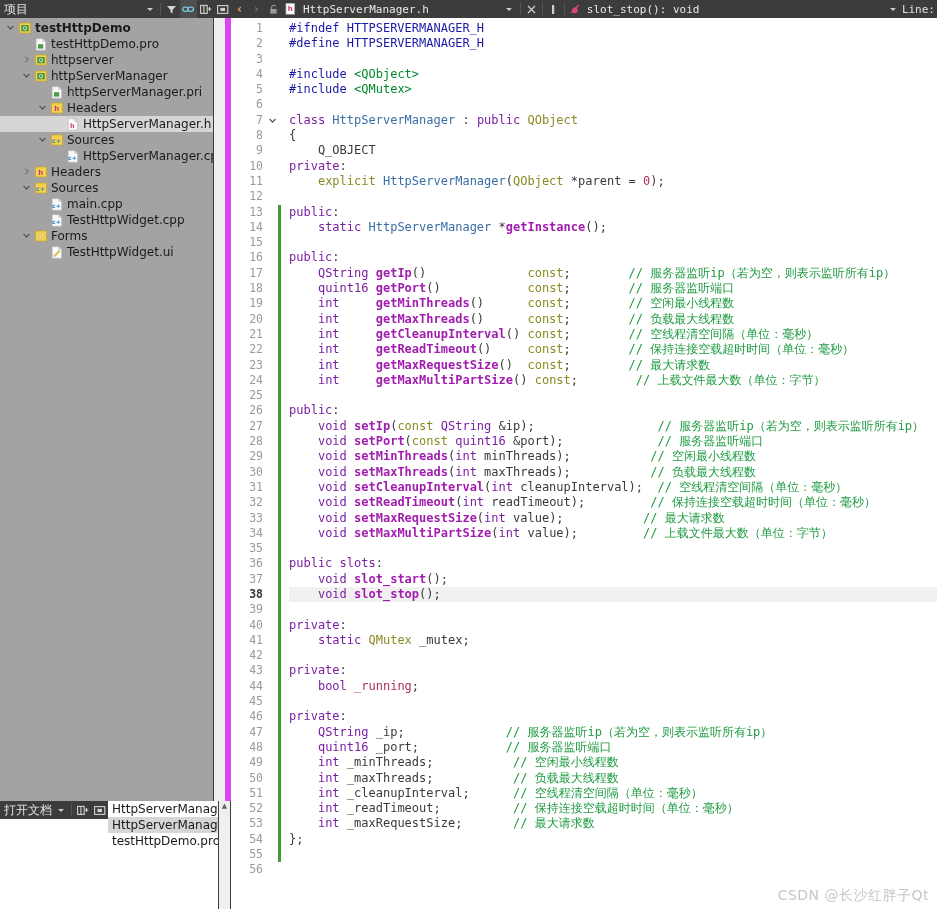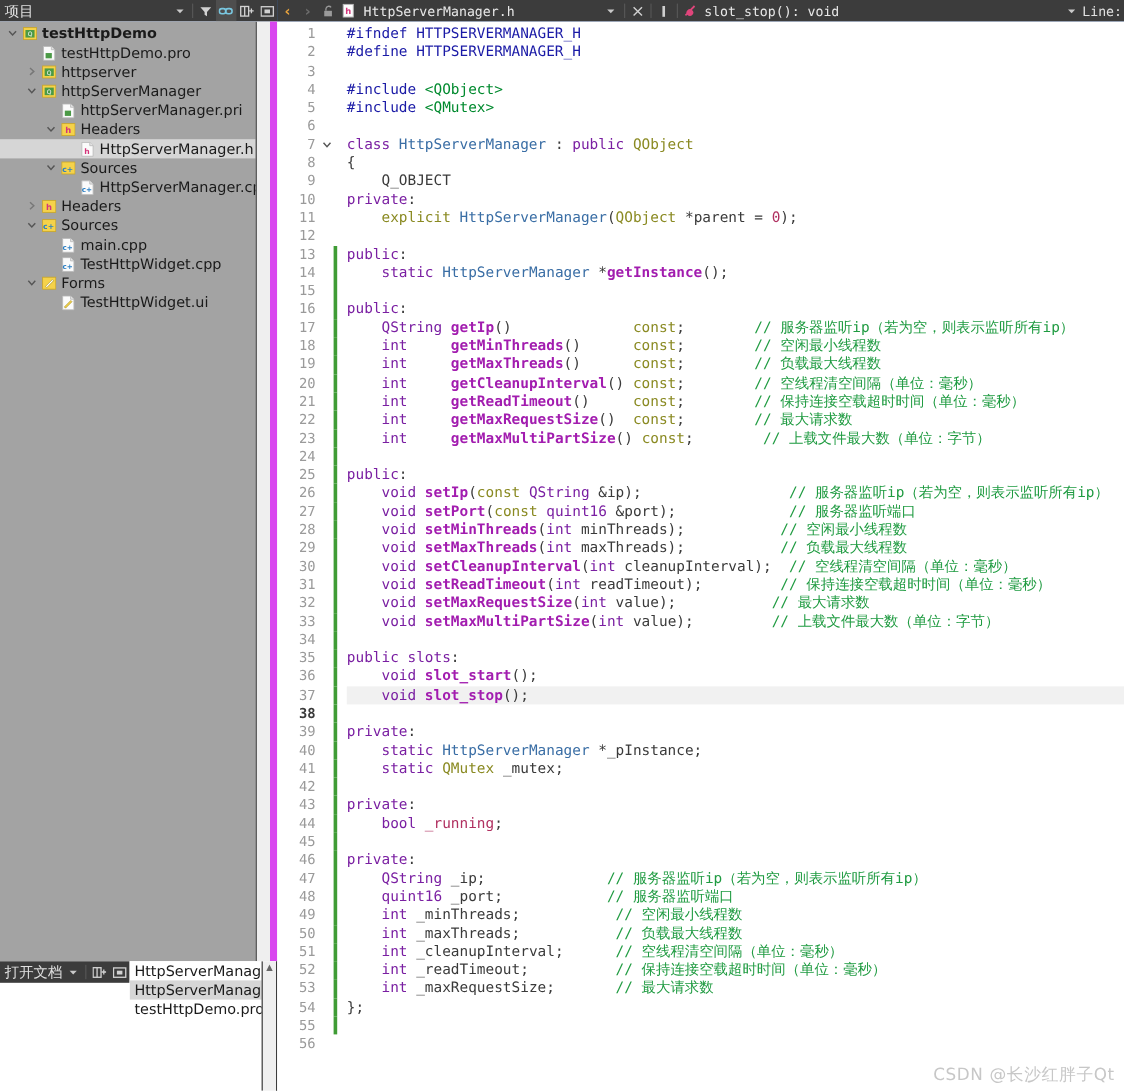--- a/index.html
+++ b/index.html
@@ -9,21 +9,21 @@
   body {
     width: 937px; height: 909px;
     font-family: "DejaVu Sans", "Liberation Sans", sans-serif;
     font-size: 12px;
     overflow: hidden;
     position: relative;
   }
   .app { width: 937px; height: 909px; position: relative; display: flex; flex-direction: column; }
 
   
-  .topbar { height: 18px; display: flex; align-items: stretch; background: #3b82f6; }
+  .topbar { height: 18px; display: flex; align-items: stretch; background: #be185d; }
   .tb-left {
     width: 231px; background: #3c3c3c; display: flex; align-items: center;
     color: #d8d8d8; font-size: 12px; padding-left: 4px; box-sizing: border-box;
   }
   .tb-left .title { flex: 1; color: #e0e0e0; font-size: 12px; line-height: 18px; }
   .tb-right {
     flex: 1; background: #3c3c3c; display: flex; align-items: center;
     color: #d0d0d0; font-size: 11px; box-sizing: border-box;
   }
   .ico {
@@ -630,20 +630,21 @@
             <div class="cline"><span class="k-plain">{</span></div>
             <div class="cline"><span class="k-plain">    Q_OBJECT</span></div>
             <div class="cline"><span class="k-key">private</span><span class="k-plain">:</span></div>
             <div class="cline"><span class="k-plain">    </span><span class="k-olive">explicit </span><span class="k-cls">HttpServerManager</span><span class="k-plain">(</span><span class="k-olive">QObject</span><span class="k-plain"> *parent = </span><span class="k-num">0</span><span class="k-plain">);</span></div>
             <div class="cline">&nbsp;</div>
             <div class="cline"><span class="k-key">public</span><span class="k-plain">:</span></div>
             <div class="cline"><span class="k-plain">    </span><span class="k-key">static </span><span class="k-cls">HttpServerManager</span><span class="k-plain"> *</span><span class="k-func">getInstance</span><span class="k-plain">();</span></div>
             <div class="cline">&nbsp;</div>
             <div class="cline"><span class="k-key">public</span><span class="k-plain">:</span></div>
             <div class="cline"><span class="k-plain">    </span><span class="k-type">QString</span><span class="k-plain"> </span><span class="k-func">getIp</span><span class="k-plain">()              </span><span class="k-olive">const</span><span class="k-plain">;</span><span class="k-plain">        </span><span class="k-cmt">// 服务器监听ip（若为空，则表示监听所有ip）</span></div>
+            <div class="cline"><span class="k-plain">    </span><span class="k-type">quint16</span><span class="k-plain"> </span><span class="k-func">getPort</span><span class="k-plain">()            </span><span class="k-olive">const</span><span class="k-plain">;</span><span class="k-plain">        </span><span class="k-cmt">// 服务器监听端口</span></div>
             <div class="cline"><span class="k-plain">    </span><span class="k-key">int</span><span class="k-plain">     </span><span class="k-func">getMinThreads</span><span class="k-plain">()      </span><span class="k-olive">const</span><span class="k-plain">;</span><span class="k-plain">        </span><span class="k-cmt">// 空闲最小线程数</span></div>
             <div class="cline"><span class="k-plain">    </span><span class="k-key">int</span><span class="k-plain">     </span><span class="k-func">getMaxThreads</span><span class="k-plain">()      </span><span class="k-olive">const</span><span class="k-plain">;</span><span class="k-plain">        </span><span class="k-cmt">// 负载最大线程数</span></div>
             <div class="cline"><span class="k-plain">    </span><span class="k-key">int</span><span class="k-plain">     </span><span class="k-func">getCleanupInterval</span><span class="k-plain">() </span><span class="k-olive">const</span><span class="k-plain">;</span><span class="k-plain">        </span><span class="k-cmt">// 空线程清空间隔（单位：毫秒）</span></div>
             <div class="cline"><span class="k-plain">    </span><span class="k-key">int</span><span class="k-plain">     </span><span class="k-func">getReadTimeout</span><span class="k-plain">()     </span><span class="k-olive">const</span><span class="k-plain">;</span><span class="k-plain">        </span><span class="k-cmt">// 保持连接空载超时时间（单位：毫秒）</span></div>
             <div class="cline"><span class="k-plain">    </span><span class="k-key">int</span><span class="k-plain">     </span><span class="k-func">getMaxRequestSize</span><span class="k-plain">()  </span><span class="k-olive">const</span><span class="k-plain">;</span><span class="k-plain">        </span><span class="k-cmt">// 最大请求数</span></div>
             <div class="cline"><span class="k-plain">    </span><span class="k-key">int</span><span class="k-plain">     </span><span class="k-func">getMaxMultiPartSize</span><span class="k-plain">() </span><span class="k-olive">const</span><span class="k-plain">;</span><span class="k-plain">        </span><span class="k-cmt">// 上载文件最大数（单位：字节）</span></div>
             <div class="cline">&nbsp;</div>
             <div class="cline"><span class="k-key">public</span><span class="k-plain">:</span></div>
             <div class="cline"><span class="k-plain">    </span><span class="k-key">void </span><span class="k-func">setIp</span><span class="k-plain">(</span><span class="k-olive">const </span><span class="k-type">QString</span><span class="k-plain"> &amp;ip);</span><span class="k-plain">                 </span><span class="k-cmt">// 服务器监听ip（若为空，则表示监听所有ip）</span></div>
             <div class="cline"><span class="k-plain">    </span><span class="k-key">void </span><span class="k-func">setPort</span><span class="k-plain">(</span><span class="k-olive">const </span><span class="k-type">quint16</span><span class="k-plain"> &amp;port);</span><span class="k-plain">             </span><span class="k-cmt">// 服务器监听端口</span></div>
@@ -652,21 +653,20 @@
             <div class="cline"><span class="k-plain">    </span><span class="k-key">void </span><span class="k-func">setCleanupInterval</span><span class="k-plain">(</span><span class="k-key">int</span><span class="k-plain"> cleanupInterval);</span><span class="k-plain">  </span><span class="k-cmt">// 空线程清空间隔（单位：毫秒）</span></div>
             <div class="cline"><span class="k-plain">    </span><span class="k-key">void </span><span class="k-func">setReadTimeout</span><span class="k-plain">(</span><span class="k-key">int</span><span class="k-plain"> readTimeout);</span><span class="k-plain">         </span><span class="k-cmt">// 保持连接空载超时时间（单位：毫秒）</span></div>
             <div class="cline"><span class="k-plain">    </span><span class="k-key">void </span><span class="k-func">setMaxRequestSize</span><span class="k-plain">(</span><span class="k-key">int</span><span class="k-plain"> value);</span><span class="k-plain">           </span><span class="k-cmt">// 最大请求数</span></div>
             <div class="cline"><span class="k-plain">    </span><span class="k-key">void </span><span class="k-func">setMaxMultiPartSize</span><span class="k-plain">(</span><span class="k-key">int</span><span class="k-plain"> value);</span><span class="k-plain">         </span><span class="k-cmt">// 上载文件最大数（单位：字节）</span></div>
             <div class="cline">&nbsp;</div>
             <div class="cline"><span class="k-key">public slots</span><span class="k-plain">:</span></div>
             <div class="cline"><span class="k-plain">    </span><span class="k-key">void </span><span class="k-func">slot_start</span><span class="k-plain">();</span></div>
             <div class="cline cur"><span class="k-plain">    </span><span class="k-key">void </span><span class="k-func">slot_stop</span><span class="k-plain">();</span></div>
             <div class="cline">&nbsp;</div>
             <div class="cline"><span class="k-key">private</span><span class="k-plain">:</span></div>
-            <div class="cline"><span class="k-plain">    </span><span class="k-key">static </span><span class="k-cls">HttpServerManager</span><span class="k-plain"> *_pInstance;</span></div>
             <div class="cline"><span class="k-plain">    </span><span class="k-key">static </span><span class="k-olive">QMutex</span><span class="k-plain"> _mutex;</span></div>
             <div class="cline">&nbsp;</div>
             <div class="cline"><span class="k-key">private</span><span class="k-plain">:</span></div>
             <div class="cline"><span class="k-plain">    </span><span class="k-key">bool </span><span class="k-var">_running</span><span class="k-plain">;</span></div>
             <div class="cline">&nbsp;</div>
             <div class="cline"><span class="k-key">private</span><span class="k-plain">:</span></div>
             <div class="cline"><span class="k-plain">    </span><span class="k-type">QString</span><span class="k-plain"> _ip;</span><span class="k-plain">              </span><span class="k-cmt">// 服务器监听ip（若为空，则表示监听所有ip）</span></div>
             <div class="cline"><span class="k-plain">    </span><span class="k-type">quint16</span><span class="k-plain"> _port;</span><span class="k-plain">            </span><span class="k-cmt">// 服务器监听端口</span></div>
             <div class="cline"><span class="k-plain">    </span><span class="k-key">int </span><span class="k-plain">_minThreads;</span><span class="k-plain">           </span><span class="k-cmt">// 空闲最小线程数</span></div>
             <div class="cline"><span class="k-plain">    </span><span class="k-key">int </span><span class="k-plain">_maxThreads;</span><span class="k-plain">           </span><span class="k-cmt">// 负载最大线程数</span></div>

